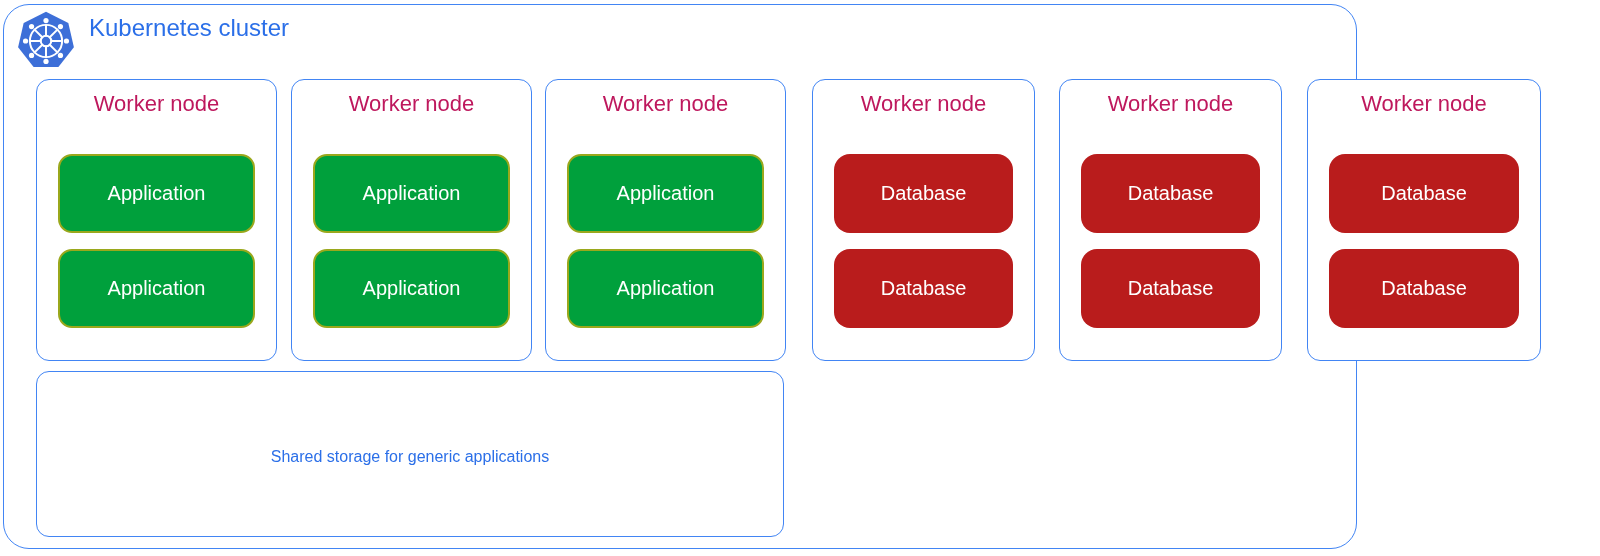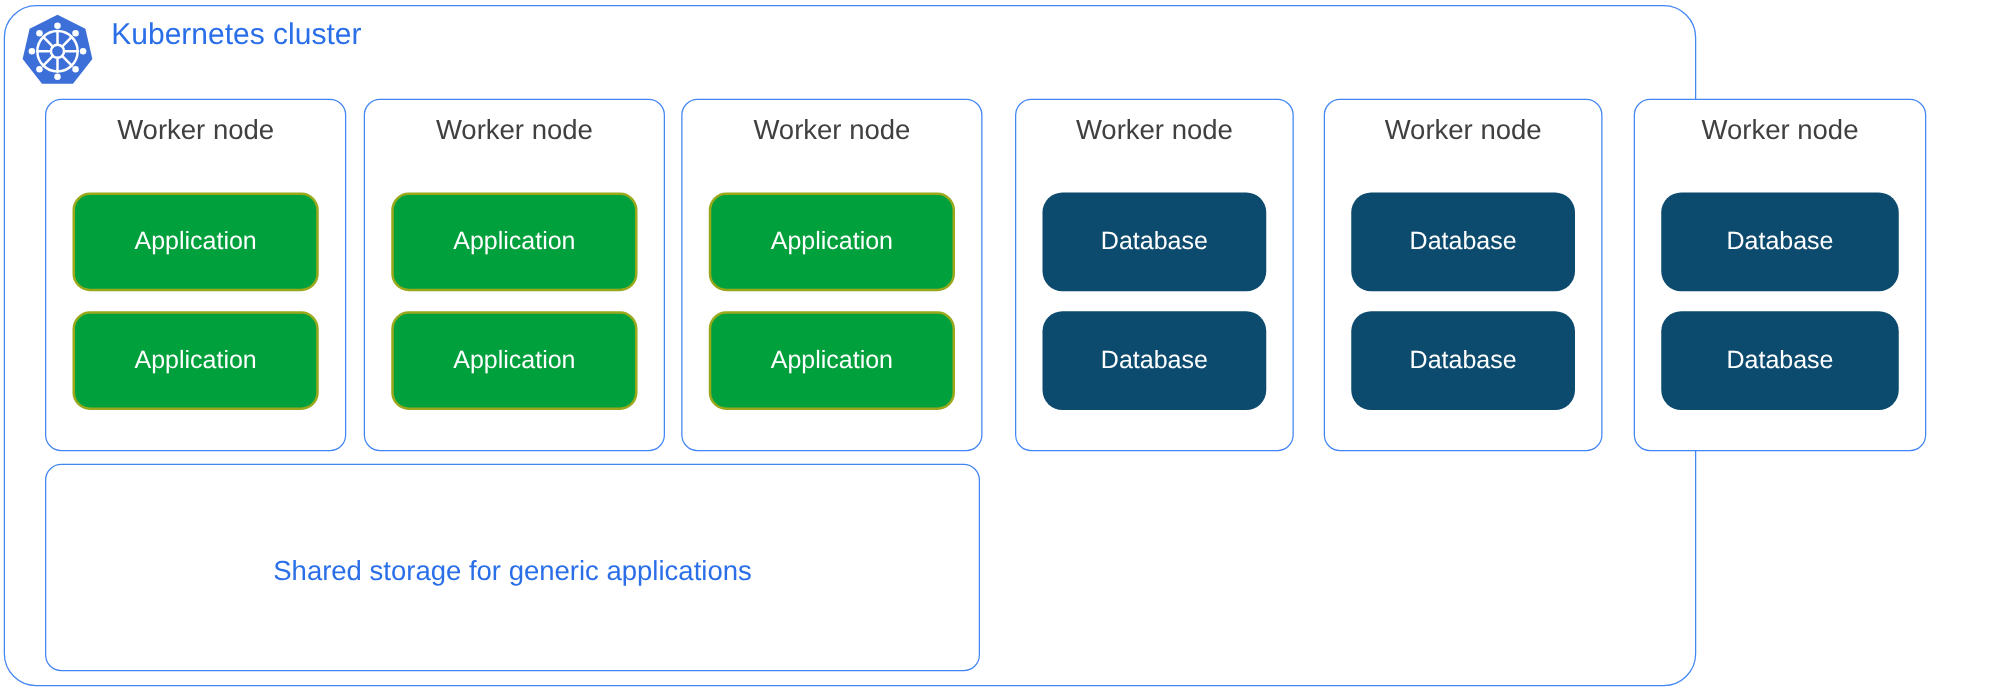--- a/index.html
+++ b/index.html
@@ -65,21 +65,21 @@
     background: #ffffff;
   }
   .node-title {
     position: absolute;
     top: 10px;
     left: 0;
     right: 0;
     text-align: center;
     font-size: 22px;
     line-height: 28px;
-    color: #404040;
+    color: #be185d;
     white-space: nowrap;
   }
 
   
   .pod {
     position: absolute;
     left: 21px;
     right: 21px;
     height: 79px;
     box-sizing: border-box;
@@ -92,21 +92,21 @@
   }
   .pod.slot-1 { top: 74px; }
   .pod.slot-2 { top: 169px; }
 
   .pod.app {
     background: #00A03C;
     border: 2px solid #9aa81c;
     border-radius: 14px;
   }
   .pod.db {
-    background: #0c4a6e;
+    background: #b91c1c;
     border: none;
     border-radius: 16px;
   }
 
   
   .storage-row {
     position: absolute;
     left: 0;
     top: 366px;
     width: 1591px;
@@ -120,21 +120,21 @@
     border: 1.4px solid #4285f4;
     border-radius: 13px;
     background: #ffffff;
   }
   .storage-label {
     position: absolute;
     top: 71px;
     left: 0;
     right: 0;
     text-align: center;
-    font-size: 22px;
+    font-size: 16px;
     line-height: 28px;
     color: #2b6fe8;
     white-space: nowrap;
   }
 </style>
 </head>
 <body>
 
 <div class="cluster">
 

